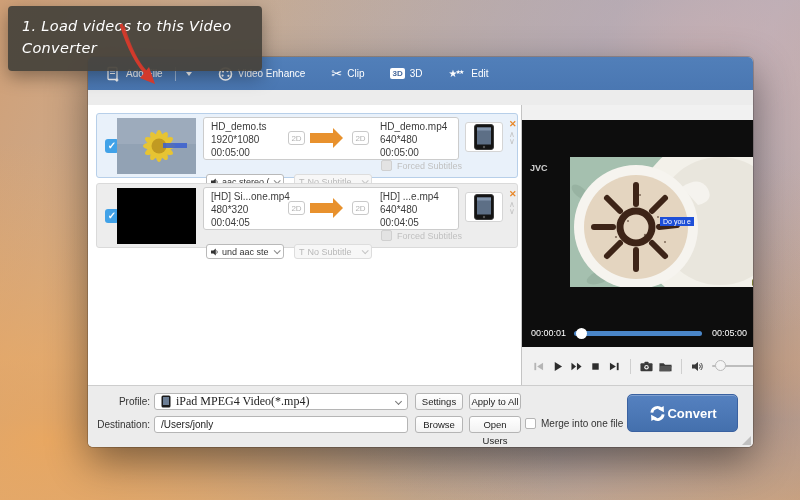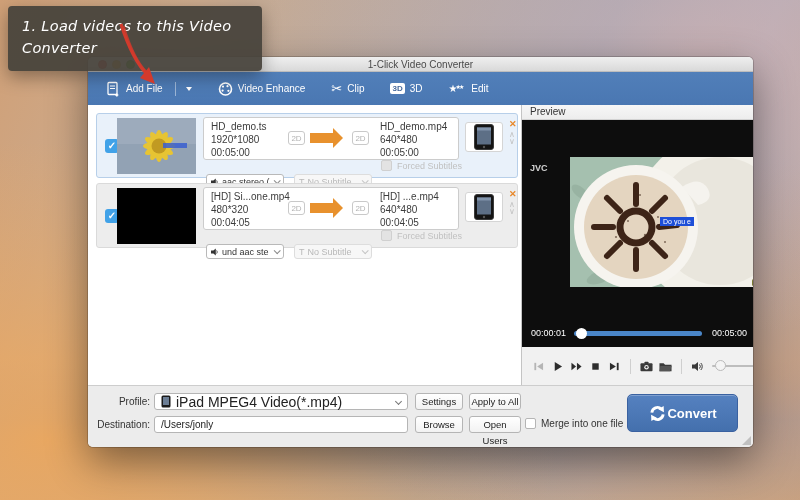--- a/index.html
+++ b/index.html
@@ -95,21 +95,21 @@
   .cdiv{ width:1px; height:15px; background:#cfcfcf; margin:0 3px;}
   .vol-track{ position:relative; width:42px; height:2px; background:#bdbdbd; border-radius:1px; margin-left:2px;}
   .vol-knob{ position:absolute; left:3px; top:-5px; width:11px; height:11px; border-radius:50%;
              background:#f4f4f4; border:1px solid #b9b9b9;}
 
   
   .bottom{ position:absolute; left:0; top:328px; width:665px; height:62px; background:#ececec; border-top:1px solid #cdcdcd;}
   .blabel{ position:absolute; font-size:10px; color:#333; text-align:right; width:62px;}
   .lbl-profile{ left:0; top:10px;} .lbl-dest{ left:0; top:33px;}
   .pselect{ position:absolute; left:66px; top:7px; width:254px; height:17px; background:#fff; border:1px solid #b5b5b5;
-            border-radius:3px; display:flex; align-items:center; gap:5px; font-size:14px; color:#222; padding:0 6px;}
+            border-radius:3px; display:flex; align-items:center; gap:5px; font-size:12px; color:#222; padding:0 6px;font-family:Liberation Serif, serif;}
   .pselect .chev{ margin-left:auto; width:5px;height:5px;border-right:1.4px solid #777;border-bottom:1.4px solid #777;transform:rotate(45deg);}
   .dfield{ position:absolute; left:66px; top:30px; width:254px; height:17px; background:#fff; border:1px solid #b5b5b5;
            border-radius:3px; font-size:10px; color:#222; line-height:16px; padding:0 6px;}
   .sbtn{ position:absolute; height:17px; background:linear-gradient(#fff,#f2f2f2); border:1px solid #b5b5b5; border-radius:3px;
          font-size:9.5px; color:#222; text-align:center; }
   .btn-settings{ left:327px; top:7px; width:48px; line-height:16px;}
   .btn-apply{ left:381px; top:7px; width:52px; line-height:16px;}
   .btn-browse{ left:327px; top:30px; width:48px; line-height:16px;}
   .btn-openfolder{ left:381px; top:30px; width:52px; line-height:16px;}
   .merge{ position:absolute; left:437px; top:32px; display:flex; align-items:center; gap:5px; font-size:10px; color:#333;}
@@ -129,28 +129,20 @@
     font-size:14.5px; line-height:1.55; letter-spacing:.3px;
     box-shadow:0 6px 18px rgba(0,0,0,.35);
   }
   .redarrow{ position:absolute; left:103px; top:20px; z-index:4; }
 </style>
 </head>
 <body>
 
 <div class="window">
 
-  <div class="titlebar">
-    <div class="traffic">
-      <span class="tl-red"></span>
-      <span class="tl-yellow"></span>
-      <span class="tl-green"></span>
-    </div>
-    <div class="win-title">1-Click Video Converter</div>
-  </div>
 
   <div class="toolbar">
     <div class="tbtn">
       <svg width="15" height="16" viewBox="0 0 15 16">
         <rect x="2" y="1.5" width="9" height="12" rx="1" fill="none" stroke="#fff" stroke-width="1.3"></rect>
         <line x1="4" y1="5" x2="9" y2="5" stroke="#fff" stroke-width="1"></line>
         <line x1="4" y1="7.5" x2="9" y2="7.5" stroke="#fff" stroke-width="1"></line>
         <line x1="10.8" y1="12.5" x2="10.8" y2="15.5" stroke="#fff" stroke-width="1.6"></line>
         <line x1="9.3" y1="14" x2="12.3" y2="14" stroke="#fff" stroke-width="1.6"></line>
       </svg>
@@ -295,21 +287,20 @@
         </svg>
       </div>
       <div class="rowx">✕</div>
       <div class="updown">
         <div>∧</div>
         <div>∨</div>
       </div>
     </div>
 
     <div class="preview">
-      <div class="pv-head">Preview</div>
       <div class="pv-screen">
         <div class="pv-video">
           <svg width="232" height="130" viewBox="0 0 232 130">
             <rect width="232" height="130" fill="#a5c0af"></rect>
             <g fill="#93ae9d" opacity=".7">
               <ellipse cx="200" cy="20" rx="14" ry="7" transform="rotate(25 200 20)"></ellipse>
               <ellipse cx="215" cy="70" rx="12" ry="6" transform="rotate(-30 215 70)"></ellipse>
               <ellipse cx="190" cy="115" rx="15" ry="7" transform="rotate(15 190 115)"></ellipse>
               <ellipse cx="30" cy="120" rx="14" ry="6" transform="rotate(-20 30 120)"></ellipse>
               <ellipse cx="10" cy="35" rx="10" ry="5" transform="rotate(40 10 35)"></ellipse>

